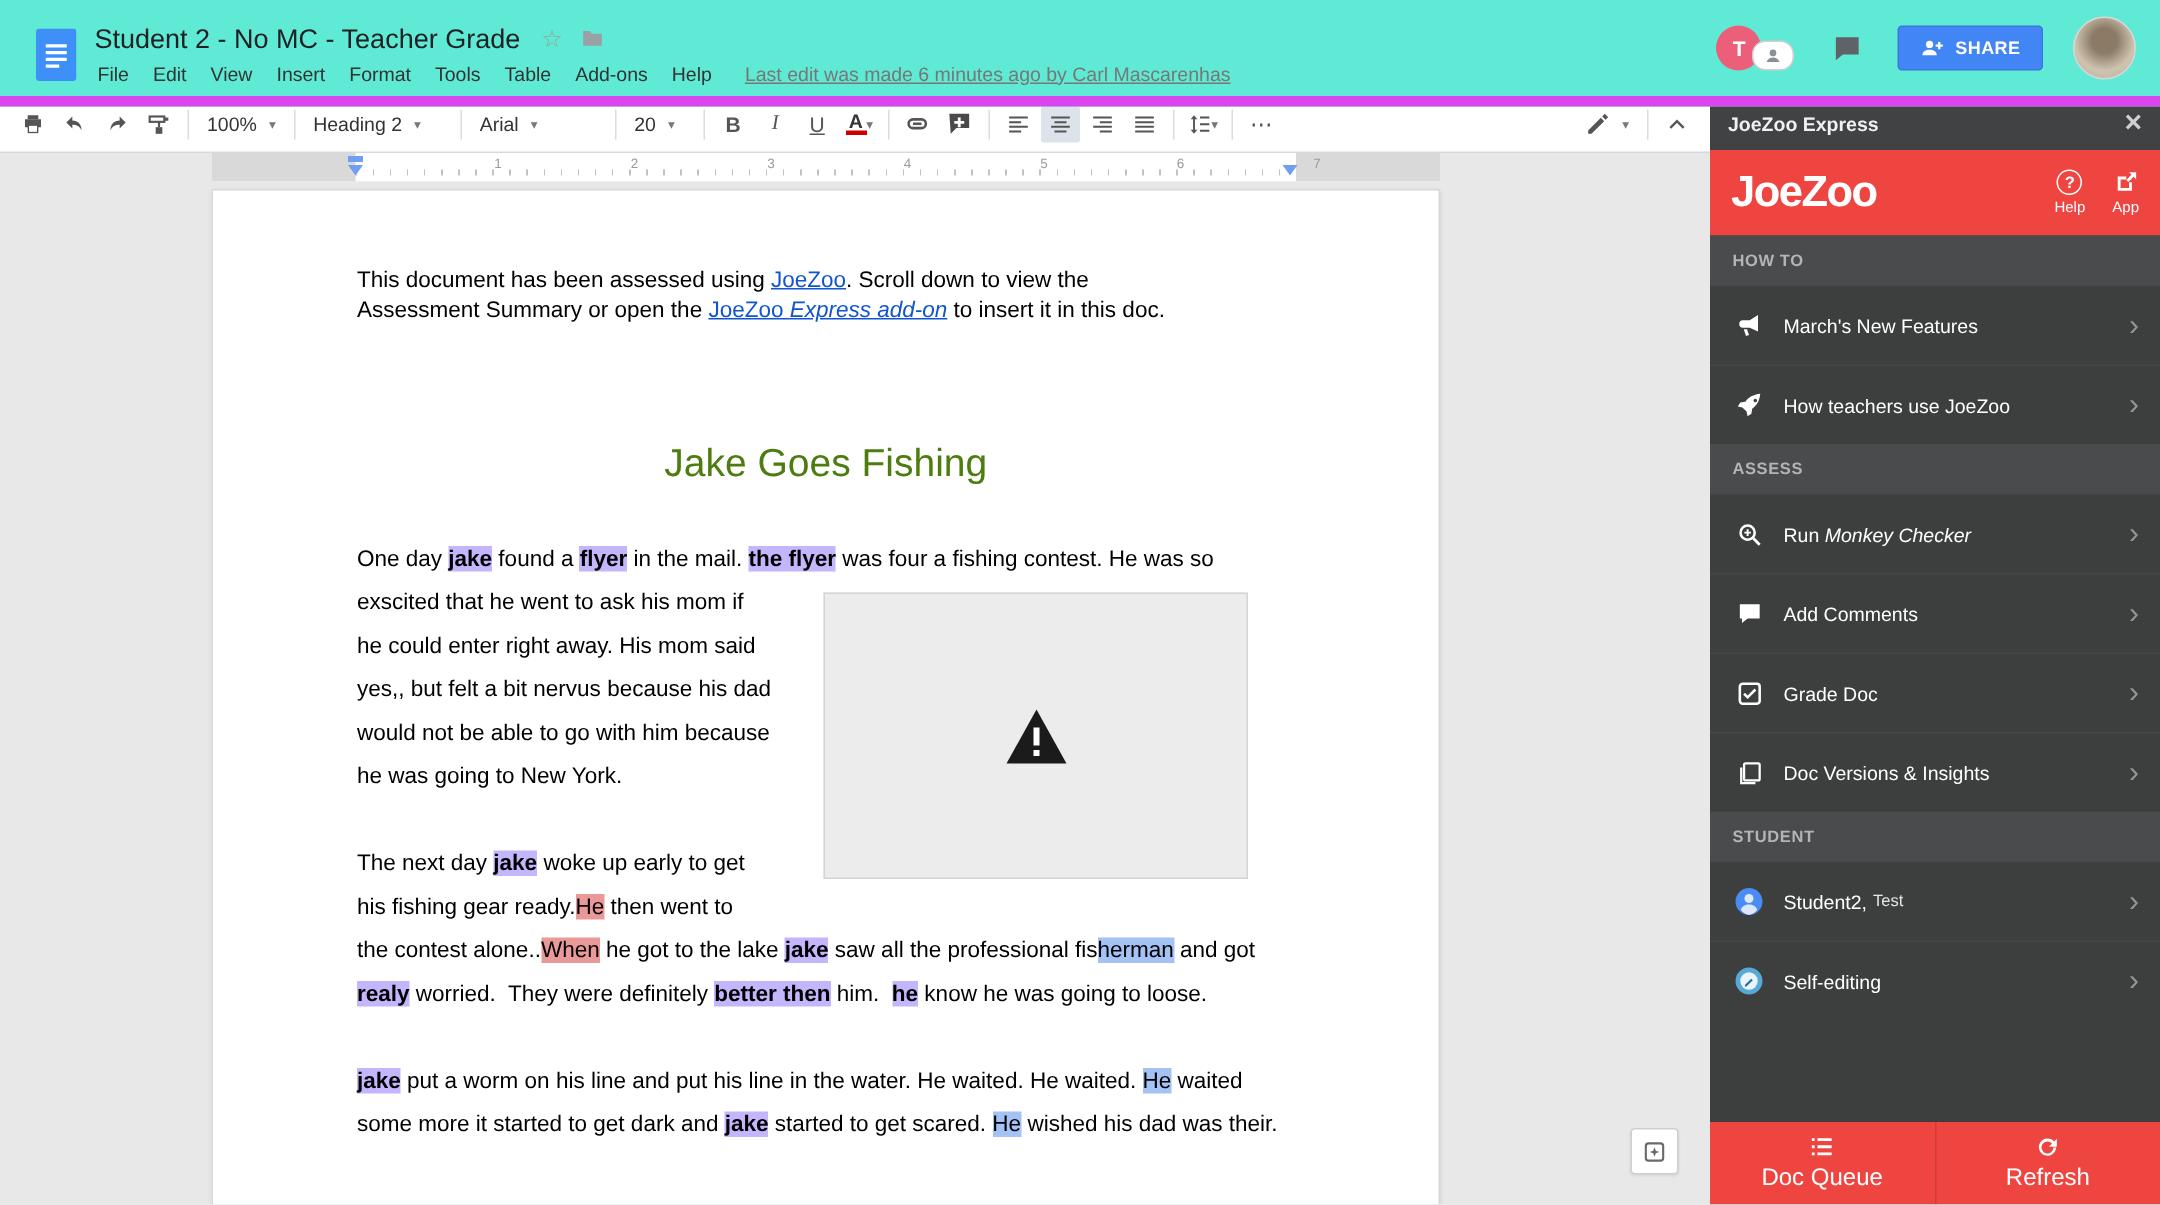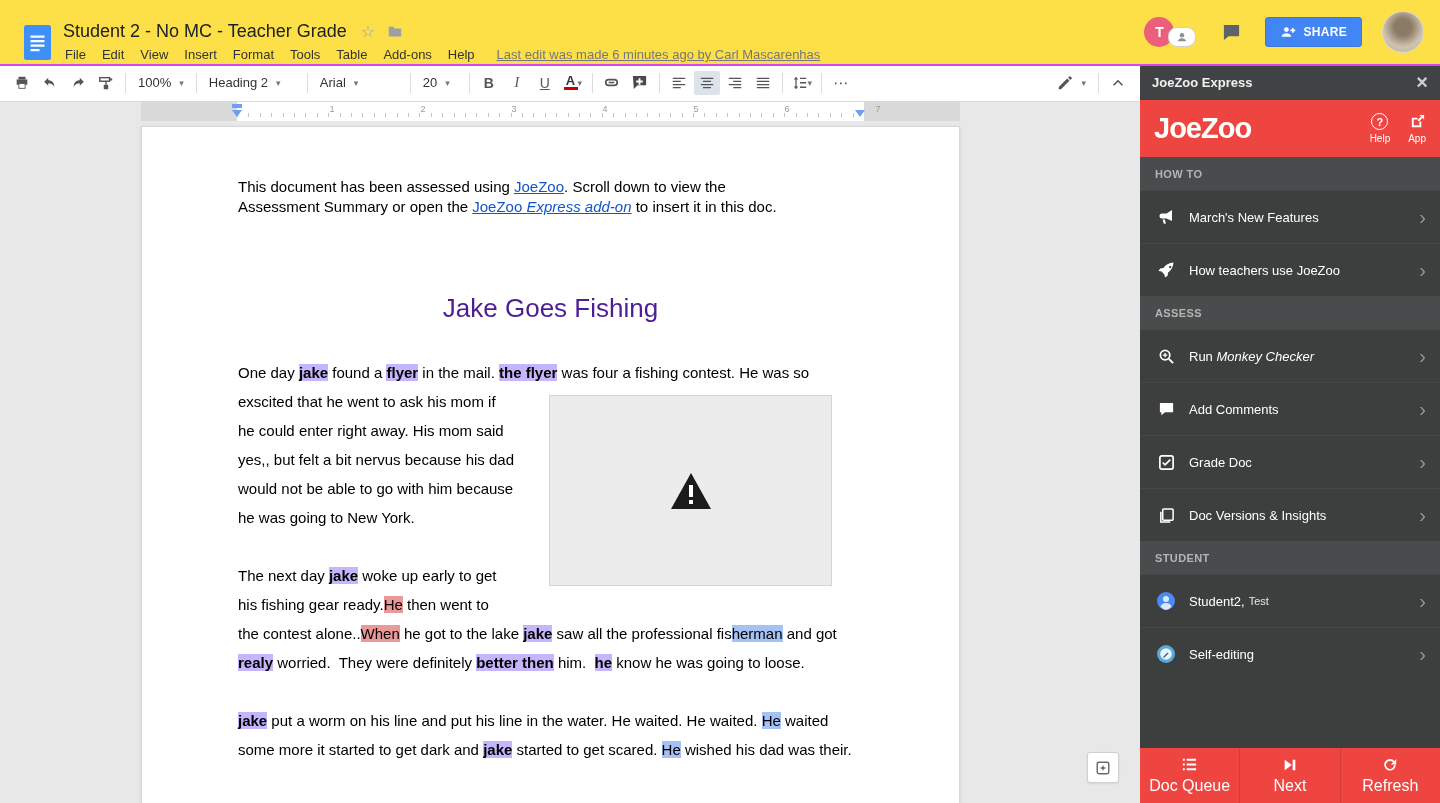--- a/index.html
+++ b/index.html
@@ -1,19 +1,19 @@
 <!DOCTYPE html>
 <html><head>
 <meta charset="utf-8">
 <style>
   html,body{margin:0;padding:0;background:#e8e8e8;font-family:"Liberation Sans",sans-serif;}
   .stage{position:relative;width:1440px;height:803px;overflow:hidden;background:#e8e8e8;}
 
   
-  .appbar{position:absolute;top:0;left:0;right:0;height:64px;background:#fde047;border-bottom:2px solid #d946ef;display:flex;align-items:flex-end;z-index:5;}
+  .appbar{position:absolute;top:0;left:0;right:0;height:64px;background:#5eead4;border-bottom:7px solid #d946ef;display:flex;align-items:center;z-index:5;}
   .docs-logo{margin:13px 12px 0 24px;}
   .title-block{display:flex;flex-direction:column;}
   .title-row{display:flex;align-items:center;margin-top:10px;font-size:18px;color:#202124;}
   .doc-title-text{max-width:520px;white-space:nowrap;}
   .star{margin-left:14px;color:#9aa0a6;font-size:16px;}
   .star::before{content:"☆";}
   .folder{margin-left:12px;display:flex;}
   .menubar{display:flex;align-items:center;margin-top:3px;font-size:13px;color:#333;}
   .menu-item{padding:2px 8px;border-radius:2px;cursor:default;}
   .menu-item:first-child{padding-left:2px;}
@@ -52,21 +52,21 @@
   .ruler-marker{position:absolute;width:0;height:0;border-left:5px solid transparent;border-right:5px solid transparent;border-top:7px solid #6f9ef2;top:8px;}
   .ruler-bar{position:absolute;width:10px;height:4px;background:#6f9ef2;top:2px;}
 
   
   .canvas{flex:1;position:relative;overflow:hidden;background:#e8e8e8;}
   .page{position:absolute;left:141px;top:5px;width:819px;height:1400px;background:#fff;border:1px solid #d7d7d7;box-shadow:0 1px 3px rgba(0,0,0,.12);box-sizing:border-box;padding:50px 96px 0;}
   .notice{font-size:15px;line-height:20px;color:#000;max-width:568px;}
   .runs{white-space:pre-wrap;}
   .doc-link{color:#1155cc;text-decoration:underline;}
   .it{font-style:italic;}
-  .doc-heading{font-size:26px;line-height:34px;font-weight:normal;color:#4c1d95;text-align:center;margin:74px 0 33px;}
+  .doc-heading{font-size:26px;line-height:34px;font-weight:normal;color:#4d7c0f;text-align:center;margin:74px 0 33px;}
   .body-text{font-size:15px;line-height:29px;color:#000;}
   .hl-green{background:#c4b5fd;font-weight:bold;}
   .hl-red{background:#ea9999;}
   .hl-blue{background:#a4c2f4;}
   .wrap-row{display:flex;align-items:flex-start;}
   .wrap-left{width:278px;flex:none;}
   .img-ph{flex:none;width:281px;height:189px;margin:8px 0 0 33px;background:#ececec;border:1px solid #d4d4d4;display:flex;align-items:center;justify-content:center;}
   .spacer-line{height:29px;}
   .explore-btn{position:absolute;right:21px;bottom:20px;width:30px;height:29px;background:#fff;border:1px solid #cfcfcf;border-radius:3px;display:flex;align-items:center;justify-content:center;box-shadow:0 1px 2px rgba(0,0,0,.08);}
 
@@ -427,26 +427,20 @@
 
     <div class="sb-footer">
       <div class="sb-footbtn">
         <svg viewBox="0 0 18 18" width="17" height="17">
             <path d="M2 3h2v2H2zM6 3h10v2H6zM2 8h2v2H2zM6 8h10v2H6zM2 13h2v2H2zM6 13h10v2H6z" fill="#fff"></path>
           </svg>
         <span>Doc Queue</span>
       </div>
       <div class="sb-footbtn">
         <svg viewBox="0 0 18 18" width="16" height="16">
-            <path d="M3 3l8 6-8 6zM12 3h3v12h-3z" fill="#fff"></path>
-          </svg>
-        <span>Next</span>
-      </div>
-      <div class="sb-footbtn">
-        <svg viewBox="0 0 18 18" width="16" height="16">
             <path d="M14 4.5A6.5 6.5 0 1 0 15.5 9h-2A4.5 4.5 0 1 1 12.4 6L10 8.5h6V2.5z" fill="#fff"></path>
           </svg>
         <span>Refresh</span>
       </div>
     </div>
   </aside>
 
 </div>
 
 </body></html>

